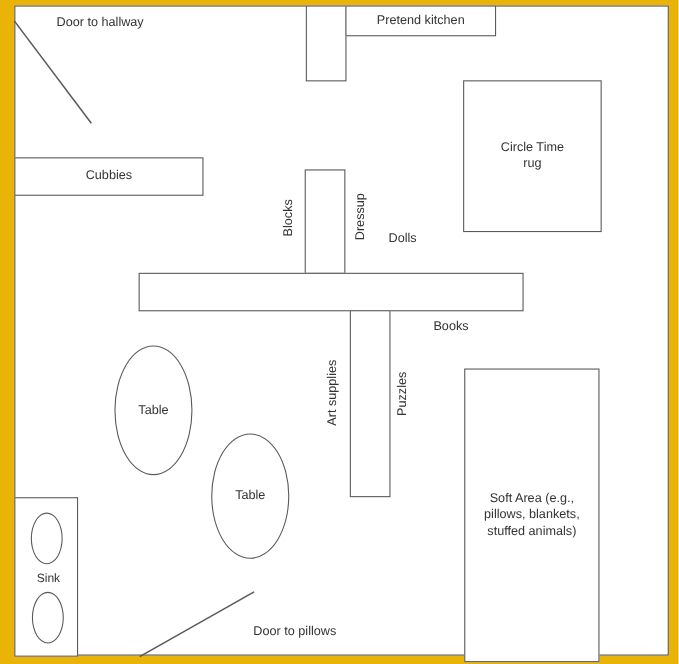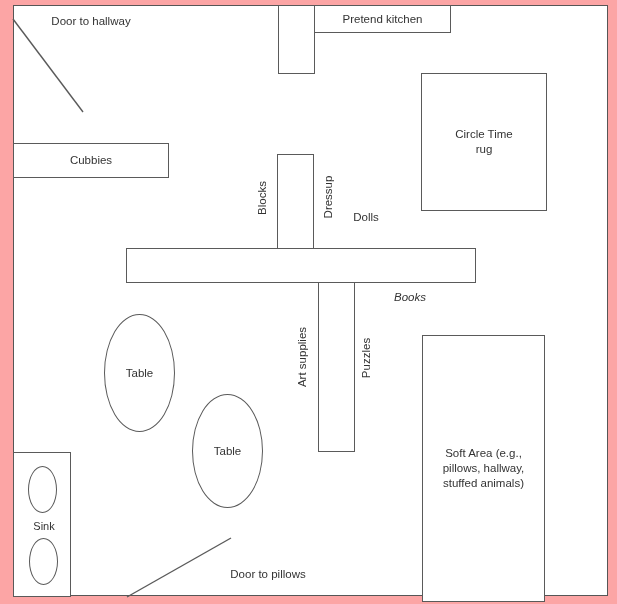--- a/index.html
+++ b/index.html
@@ -4,21 +4,21 @@
 <style>
   html, body {
     margin: 0;
     padding: 0;
     background: #ffffff;
   }
   .canvas {
     position: relative;
     width: 617px;
     height: 604px;
-    background: #fca5a5;
+    background: #eab308;
     font-family: "Liberation Sans", sans-serif;
     color: #333333;
     overflow: hidden;
   }
   .room {
     position: absolute;
     left: 13px; top: 5px;
     width: 595px; height: 591px;
     border: 1.5px solid #565656;
     box-sizing: border-box;
@@ -81,49 +81,49 @@
 
   <div class="box" style="left:421px; top:73px; width:126px; height:138px;">
     <span class="rug-line">Circle Time</span>
     <span class="rug-line">rug</span>
   </div>
 
   <div class="box" style="left:314px; top:5px; width:137px; height:28px;">
     <span>Pretend kitchen</span>
   </div>
 
-  <div class="box" style="left:13px; top:143px; width:156px; height:35px;">
+  <div class="box" style="left:13px; top:143px; width:172px; height:35px;">
     <span>Cubbies</span>
   </div>
 
   <div class="box" style="left:277px; top:154px; width:37px; height:95px;"></div>
   <div class="vlabel" style="left:262px; top:198px;">Blocks</div>
   <div class="vlabel" style="left:328px; top:197px;">Dressup</div>
 
   <div class="flabel" style="left:220px; top:233px;margin-top:32px;">Cars</div>
   <div class="flabel" style="left:366px; top:217px;">Dolls</div>
 
   <div class="box" style="left:126px; top:248px; width:350px; height:35px;"></div>
 
-  <div class="flabel" style="left:410px; top:297px;font-style:italic;">Books</div>
+  <div class="flabel" style="left:410px; top:297px;">Books</div>
 
   <div class="box" style="left:318px; top:282px; width:37px; height:170px;"></div>
   <div class="vlabel" style="left:302px; top:357px;">Art supplies</div>
   <div class="vlabel" style="left:366px; top:358px;">Puzzles</div>
 
   <div class="box ellipse" style="left:104px; top:314px; width:71px; height:118px;">
     <span>Table</span>
   </div>
   <div class="box ellipse" style="left:192px; top:394px; width:71px; height:114px;">
     <span>Table</span>
   </div>
 
   <div class="box" style="left:422px; top:335px; width:123px; height:267px;">
     <span class="soft-line">Soft Area (e.g.,</span>
-    <span class="soft-line">pillows, hallway,</span>
+    <span class="soft-line">pillows, blankets,</span>
     <span class="soft-line">stuffed animals)</span>
   </div>
 
   <div class="box" style="left:13px; top:452px; width:58px; height:145px;"></div>
   <div class="box ellipse" style="left:28px; top:466px; width:29px; height:47px;"></div>
   <div class="flabel" style="left:44px; top:526px; font-size:11px;">Sink</div>
   <div class="box ellipse" style="left:29px; top:538px; width:29px; height:47px;"></div>
 
 </div>
 

